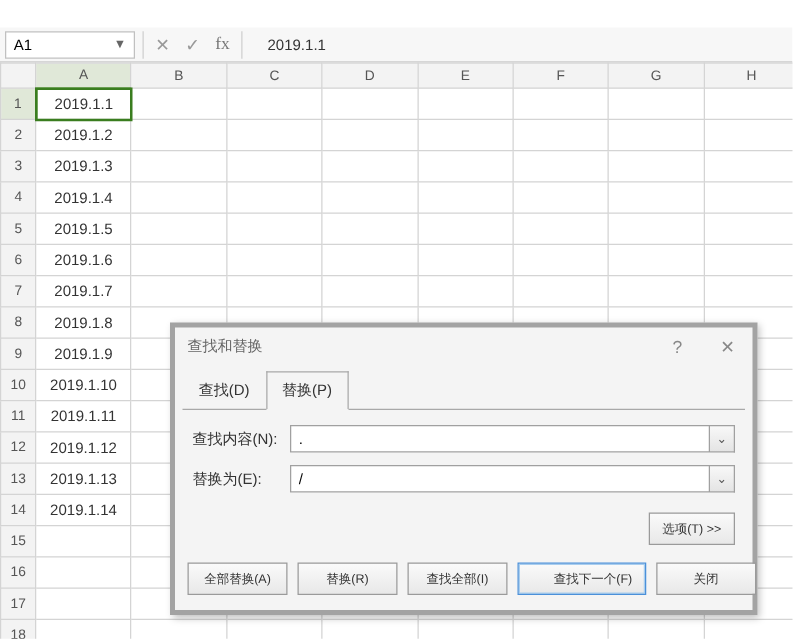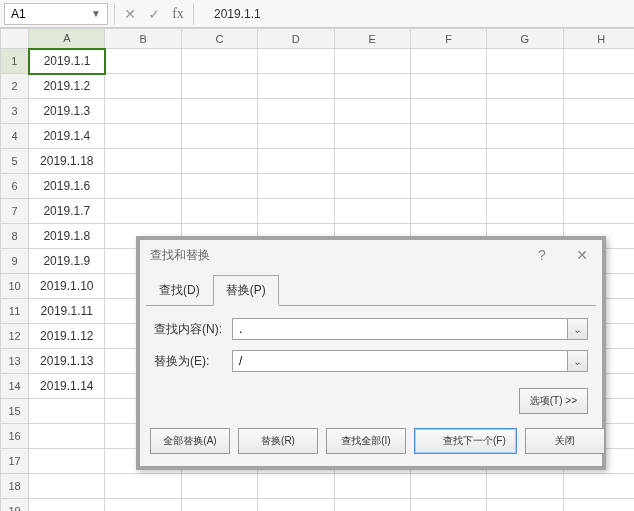--- a/index.html
+++ b/index.html
@@ -1,19 +1,19 @@
 <!DOCTYPE html>
 <html><head>
 <meta charset="utf-8">
 <style>
 * { box-sizing: border-box; margin: 0; padding: 0; }
 body { font-family: "Microsoft YaHei", Arial, sans-serif; font-size: 12px; background: #fff; width: 634px; height: 511px; overflow: hidden; }
 
 
-.topbar { display: flex; align-items: center; height: 28px; background: #f7f7f7; border-bottom: 1px solid #ccc; padding: 0 4px; gap: 6px; }
+.topbar { display: flex; align-items: center; height: 28px; background: #f7f7f7; border-bottom: 1px solid #ccc; padding: 0 4px; gap: 6px; margin-top: 22px; }
 .name-box { display: flex; align-items: center; background: #fff; border: 1px solid #c0c0c0; height: 22px; width: 104px; padding: 0 6px; justify-content: space-between; }
 .name-box .dd { color: #666; font-size: 10px; }
 .divider { width: 1px; height: 22px; background: #d0d0d0; }
 .fx-icon { width: 18px; text-align: center; color: #999; font-size: 14px; }
 .fx-icon.fx { font-family: Georgia, serif; color: #777; }
 .formula-val { padding-left: 14px; color: #333; }
 
 
 .grid-wrap { position: relative; }
 table.grid { border-collapse: collapse; table-layout: fixed; width: 640px; }
@@ -124,21 +124,21 @@
           <td class="cell"></td>
           <td class="cell"></td>
           <td class="cell"></td>
           <td class="cell"></td>
           <td class="cell"></td>
           <td class="cell"></td>
           <td class="cell"></td>
         </tr>
         <tr>
           <td class="rh">5</td>
-          <td class="cell">2019.1.18</td>
+          <td class="cell">2019.1.5</td>
           <td class="cell"></td>
           <td class="cell"></td>
           <td class="cell"></td>
           <td class="cell"></td>
           <td class="cell"></td>
           <td class="cell"></td>
           <td class="cell"></td>
         </tr>
         <tr>
           <td class="rh">6</td>

